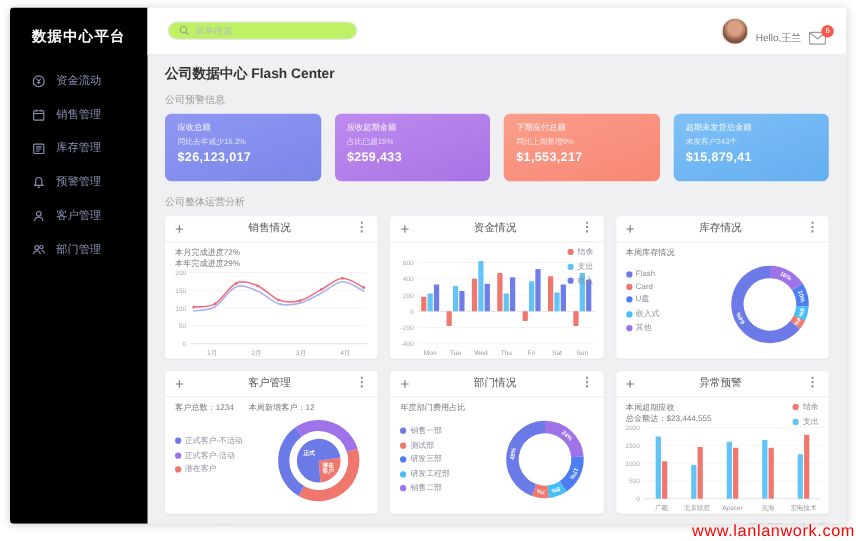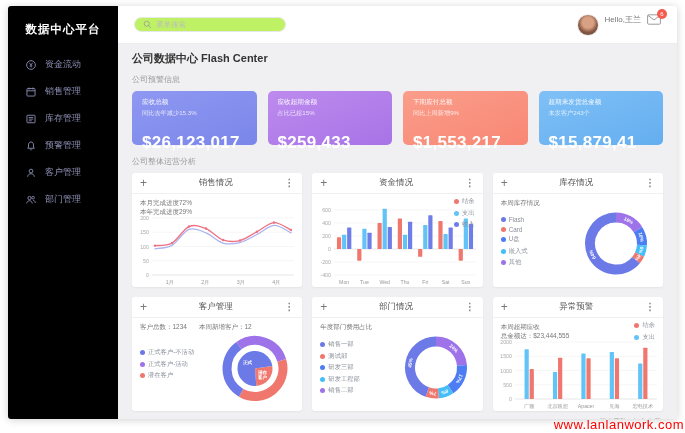--- a/index.html
+++ b/index.html
@@ -14,35 +14,35 @@
   .active-bar{position:absolute;left:0;top:7px;width:3px;height:13px;background:#fff;border-radius:0 2px 2px 0}
   .nav-icon{width:12px;height:12px;margin-right:8px;display:inline-flex}
   .nav-icon svg{width:12px;height:12px}
   
   .main{flex:1;display:flex;flex-direction:column;min-width:0}
   .topbar{height:38px;background:#fff;border-bottom:1px solid #ececec;display:flex;align-items:center;padding:0 16px;flex:none}
   .search-box{width:152px;height:15px;background:#bef264;border:1px solid #e7e7e7;border-radius:10px;display:flex;align-items:center;padding:0 8px;gap:4px}
   .search-box svg{width:9px;height:9px;flex:none}
   .search-box input{border:none;background:transparent;outline:none;font-size:7.5px;color:#555;width:100%}
   .search-box input::placeholder{color:#bcbcbc}
-  .top-right{margin-left:auto;display:flex;align-items:flex-start;gap:6px}
+  .top-right{margin-left:auto;display:flex;align-items:flex-end;gap:6px}
   .avatar{width:22px;height:22px;border-radius:50%;background:radial-gradient(circle at 50% 38%,#d9a183 0 34%,#8a5a44 60%,#55382c 100%);border:1px solid #eee;cursor:pointer}
   .greeting{font-size:8px;color:#777}
   .mail{position:relative;cursor:pointer;display:inline-flex}
   .mail svg{width:14px;height:11px}
   .badge{position:absolute;top:-5px;right:-6px;min-width:10px;height:10px;border-radius:5px;background:#f45c50;color:#fff;font-size:6px;display:flex;align-items:center;justify-content:center;padding:0 2px}
   
   .content{flex:1;padding:7px 14px 0;overflow:hidden}
   .page-title{font-size:11px;font-weight:bold;color:#333;margin-bottom:8px}
   .section-label{font-size:8px;color:#999;margin-bottom:6px}
   .stat-grid{display:grid;grid-template-columns:repeat(4,1fr);gap:11px;margin-bottom:11px}
   .stat-card{height:54px;border-radius:5px;padding:7px 10px;color:#fff;cursor:pointer}
   .stat-label{font-size:6.6px;opacity:.92}
   .stat-sub{font-size:6.2px;opacity:.75;margin-top:2px}
-  .stat-value{font-size:17px;font-weight:bold;margin-top:15px;letter-spacing:.3px}
+  .stat-value{font-size:10px;font-weight:bold;margin-top:3px;letter-spacing:.3px}
   .chart-grid{display:grid;grid-template-columns:repeat(3,1fr);gap:10px}
   .chart-card{background:#fff;border-radius:3px;height:114px;box-shadow:0 1px 2px rgba(0,0,0,.05);display:flex;flex-direction:column}
   .card-head{height:21px;flex:none;display:flex;align-items:center;padding:0 8px;border-bottom:1px solid #f0f0f0}
   .plus{font-size:12px;color:#777;cursor:pointer;line-height:1}
   .card-title{flex:1;text-align:center;font-size:8.5px;font-weight:normal;color:#555}
   .more{font-size:10px;color:#888;cursor:pointer;font-weight:bold;line-height:1}
   .card-body{flex:1;position:relative;overflow:hidden}
   .card-body svg{position:absolute;left:0;top:0}
   .notes{position:absolute;left:8px;top:4px;font-size:6.5px;color:#777;line-height:1.45;z-index:2}
   .legend{position:absolute;display:flex;flex-direction:column;gap:2.5px;z-index:2}

